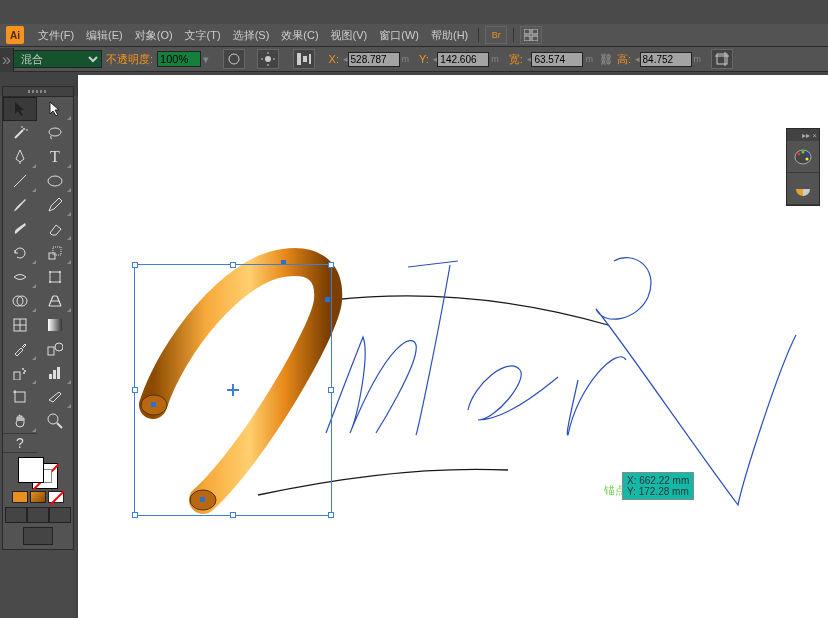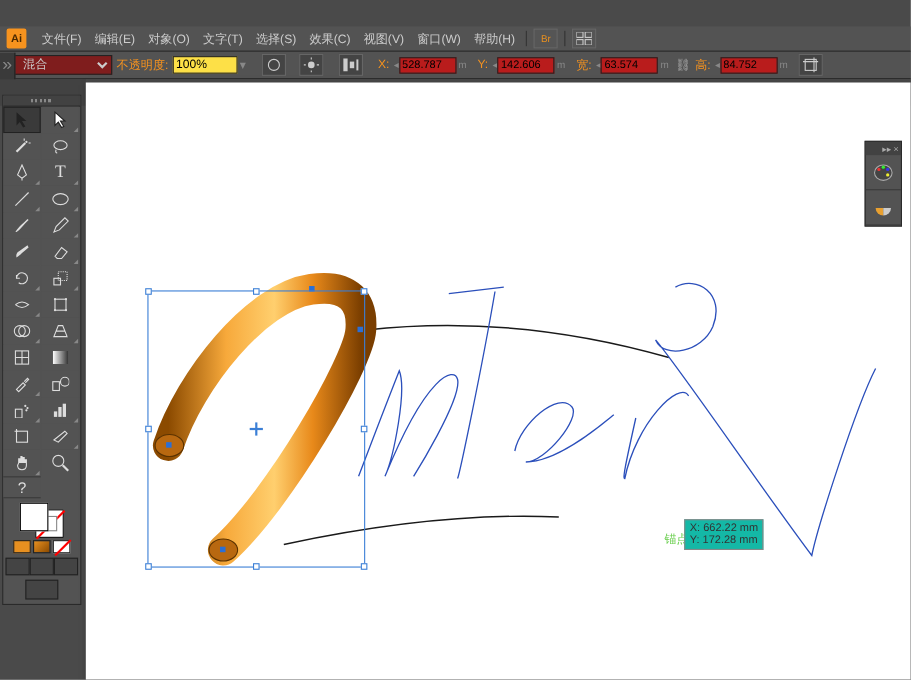--- a/index.html
+++ b/index.html
@@ -7,25 +7,25 @@
 
 
 .top-menu { height: 22px; background: #535353; display: flex; align-items: center; padding: 0 6px; font-size: 11px; color: #ccc; margin-top: 24px; }
 .ai-logo { width: 18px; height: 18px; background: #f7931e; color: #4a2800; display: flex; align-items: center; justify-content: center; font-weight: bold; border-radius: 2px; margin-right: 8px; font-size: 10px; }
 .menu-item { padding: 0 6px; cursor: pointer; }
 .menu-sep { width: 1px; height: 14px; background: #333; margin: 0 4px; }
 .menu-icon-btn { width: 22px; height: 18px; border: 1px solid #666; background: #555; margin: 0 2px; display: flex; align-items: center; justify-content: center; cursor: pointer; }
 
 
 .options-bar { height: 26px; background: #535353; border-top: 1px solid #2a2a2a; border-bottom: 1px solid #2a2a2a; display: flex; align-items: center; padding: 0 8px; font-size: 11px; color: #ccc; }
-.option-dropdown { background: #7f1d1d; border: 1px solid #222; color: #ccc; font-size: 11px; padding: 1px 4px; margin: 0 4px; min-width: 50px; }
+.option-dropdown { background: #14532d; border: 1px solid #222; color: #ccc; font-size: 11px; padding: 1px 4px; margin: 0 4px; min-width: 50px; }
 .opacity-label { color: #f7931e; margin-right: 4px; }
-.opacity-input { background: #fde047; border: 1px solid #222; width: 59px; font-size: 11px; padding: 1px 2px; }
+.opacity-input { background: #15803d; border: 1px solid #222; width: 44px; font-size: 11px; padding: 1px 2px; }
 .coord-label { color: #f7931e; margin: 0 4px; }
-.coord-input { background: #b91c1c; border: 1px solid #222; width: 52px; font-size: 10px; padding: 1px 2px; }
+.coord-input { background: #a3a3a3; border: 1px solid #222; width: 52px; font-size: 10px; padding: 1px 2px; }
 .unit-label { color: #888; font-size: 9px; margin-left: 2px; margin-right: 6px; }
 .option-icon { width: 22px; height: 20px; border: 1px solid #666; background: #444; margin: 0 2px; display: flex; align-items: center; justify-content: center; cursor: pointer; color: #ccc; }
 .chain-icon { width: 14px; height: 20px; color: #aaa; display: flex; align-items: center; justify-content: center; }
 
 
 .tab-bar { height: 24px; background: #424242; display: flex; align-items: flex-end; padding: 0 0 0 80px; font-size: 11px; }
 .doc-tab { background: #535353; color: #ccc; padding: 3px 10px; border-top: 1px solid #666; display: flex; align-items: center; gap: 8px; }
 .tab-close { font-size: 10px; cursor: pointer; }
 .tab-far-left { height: 24px; width: 14px; background: #3a3a3a; border-right: 1px solid #222; position: absolute; left: 0; top: 48px; display: flex; align-items: center; justify-content: center; color: #888; }
 

